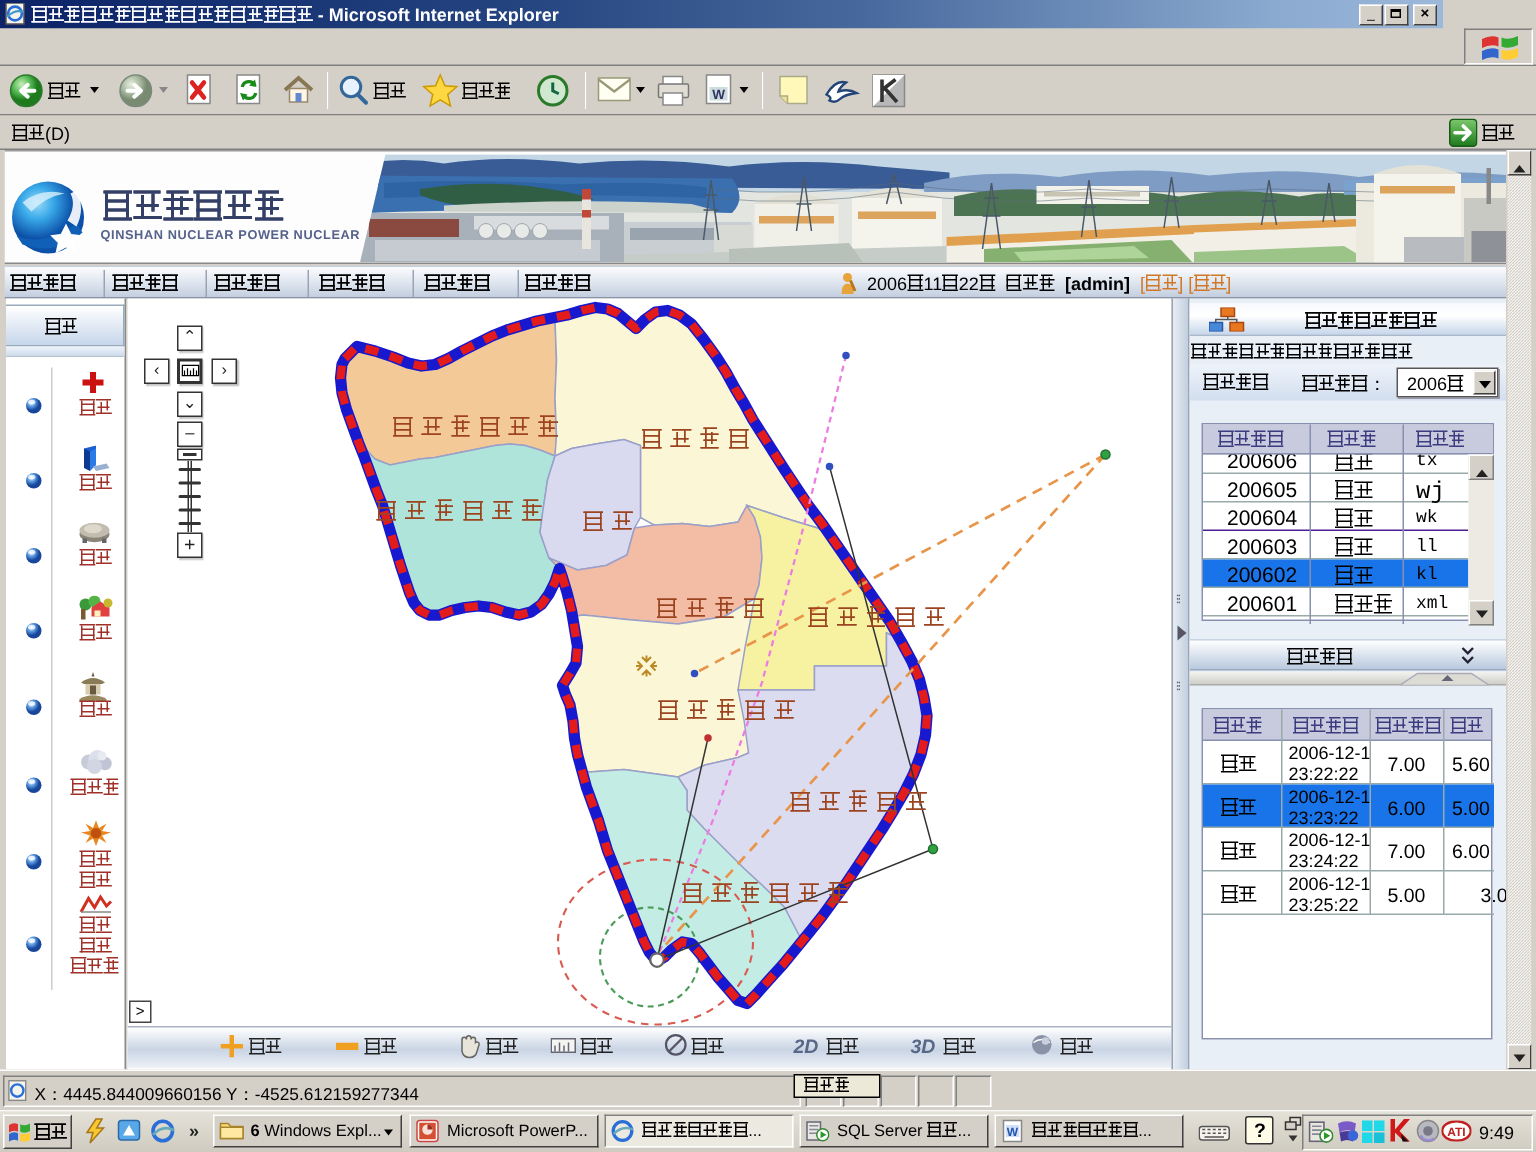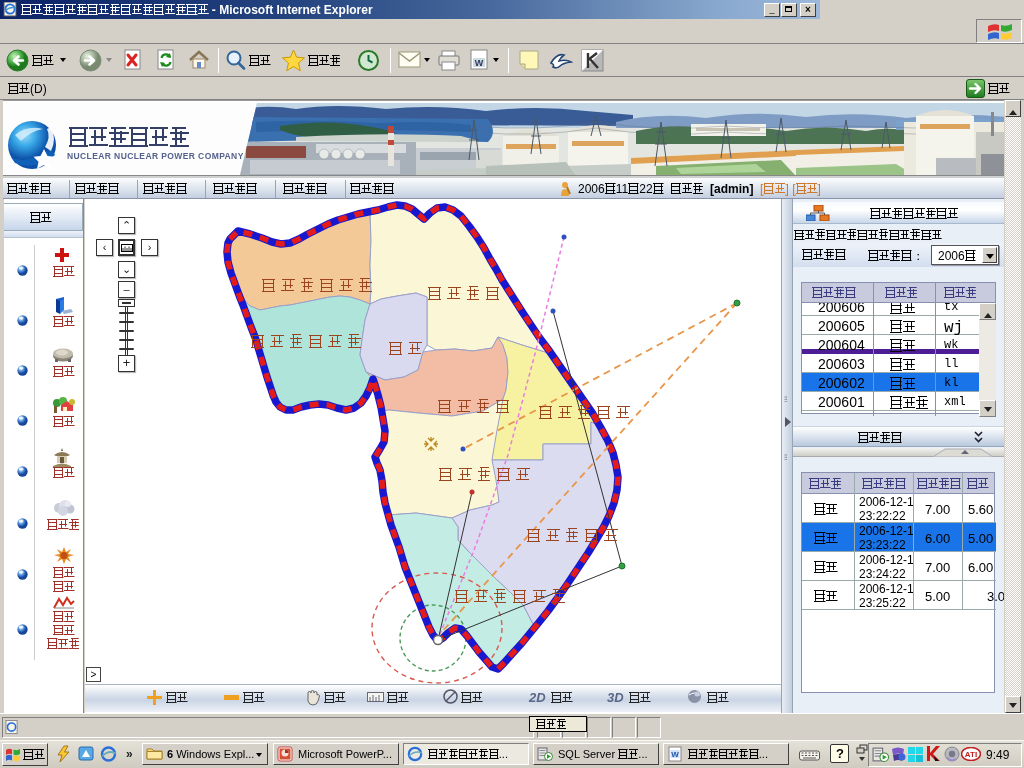--- a/index.html
+++ b/index.html
@@ -20,21 +20,21 @@
  background-size:92% 10%,74% 10%,96% 10%,10% 70%,10% 60%;}
 i.c.d{background-image:
  linear-gradient(var(--s),var(--s)),linear-gradient(var(--s),var(--s)),linear-gradient(var(--s),var(--s)),
  linear-gradient(var(--s),var(--s)),linear-gradient(var(--s),var(--s)),linear-gradient(var(--s),var(--s));
  background-position:50% 0%,50% 30%,50% 65%,50% 100%,30% 50%,62% 52%;
  background-size:70% 10%,94% 10%,70% 10%,94% 10%,10% 88%,10% 60%;}
 .t{white-space:nowrap;}
 </style></head>
 <body style="--s:#000;">
 
-<div class="abs" style="left:0;top:0;width:820px;height:19px;background:linear-gradient(90deg,#0c2367 0%,#23437f 35%,#48699d 60%,#8aa9cf 88%,#9cb8da 100%);">
+<div class="abs" style="left:0;top:0;width:962px;height:19px;background:linear-gradient(90deg,#0c2367 0%,#23437f 35%,#48699d 60%,#8aa9cf 88%,#9cb8da 100%);">
  <svg class="abs" style="left:3px;top:2px" width="15" height="15" viewBox="0 0 15 15">
    <rect x="1" y="0" width="12" height="14" fill="#f4f4ec" stroke="#555"></rect>
    <circle cx="7" cy="7" r="4.6" fill="none" stroke="#2a6fd8" stroke-width="1.8"></circle>
    <path d="M2 9 Q7 4 13 6" stroke="#49c" stroke-width="1.4" fill="none"></path>
  </svg>
  <div class="abs t" style="--s:#fff;left:21px;top:3px;font-size:12px;font-weight:bold;color:#fff;"><i class="c a"></i><i class="c b"></i><i class="c d"></i><i class="c a"></i><i class="c b"></i><i class="c d"></i><i class="c a"></i><i class="c b"></i><i class="c d"></i><i class="c a"></i><i class="c b"></i><i class="c d"></i><i class="c a"></i><i class="c b"></i><i class="c d"></i><i class="c a"></i><i class="c b"></i> - Microsoft Internet Explorer</div>
  <div class="abs" style="right:4px;top:3px;width:52px;height:14px;">
   <div class="abs" style="left:0;width:16px;height:14px;background:#d4d0c8;border:1px solid;border-color:#fff #404040 #404040 #fff;font-size:9px;text-align:center;line-height:11px;">_</div>
   <div class="abs" style="left:17px;width:16px;height:14px;background:#d4d0c8;border:1px solid;border-color:#fff #404040 #404040 #fff;">
         <div class="abs" style="left:3px;top:2px;width:7px;height:6px;border:1px solid #000;border-top-width:2px;"></div>
@@ -178,21 +178,21 @@
           <stop offset="100%" stop-color="#0c50a8"></stop>
         </radialGradient>
       </defs>
   <circle cx="25" cy="26" r="24" fill="url(#glb)"></circle>
   <path d="M4 38 Q20 46 44 30 L48 36 Q30 52 8 44 Z" fill="#1060b8"></path>
   <path d="M44 8 Q50 20 44 32 L38 28 Q44 18 40 10 Z" fill="#fff" opacity="0.9"></path>
   <path d="M8 16 Q20 6 36 10 Q24 12 14 22 Z" fill="#d8f0fc" opacity="0.8"></path>
   <path d="M37 30 l3.5 7 7 .8 -5 5 1.5 7 -7-3.8 -7 3.8 1.5-7 -5-5 7-.8 Z" fill="#fff"></path>
  </svg>
  <div class="abs t" style="--s:#333f66;left:65px;top:24px;font-size:22px;font-weight:bold;letter-spacing:4px;color:#333f66;"><i class="c a"></i><i class="c b"></i><i class="c d"></i><i class="c a"></i><i class="c b"></i><i class="c d"></i></div>
- <div class="abs t" style="left:64px;top:50px;font-size:8.5px;color:#55628c;letter-spacing:0.4px;font-weight:bold;">NUCLEAR NUCLEAR POWER COMPANY</div>
+ <div class="abs t" style="left:64px;top:50px;font-size:8.5px;color:#55628c;letter-spacing:0.4px;font-weight:bold;">QINSHAN NUCLEAR POWER NUCLEAR</div>
 
  <svg class="abs" style="left:233px;top:1px" width="771px" height="74" viewBox="0 0 771 74" preserveAspectRatio="none">
   <defs>
    <clipPath id="photoclip">
           <path d="M21 1 L771 1 L771 73 L4 73 Z"></path>
         </clipPath>
   </defs>
   <g clip-path="url(#photoclip)">
 
    <rect x="0" y="0" width="771" height="74" fill="#e3e5e1"></rect>
@@ -598,21 +598,21 @@
           <div class="abs" style="left:0;top:0px;width:177px;height:19px;border-bottom:1px solid #9aa;">
             <div class="abs t" style="left:16px;top:2px;font-size:14px;">200606</div>
             <div class="abs t" style="left:88px;top:3px;font-size:14px;"><i class="c a"></i><i class="c b"></i></div>
             <div class="abs t" style="left:142px;top:3px;font-family:'Liberation Mono',monospace;font-size:12px;">tx</div>
           </div>
           <div class="abs" style="left:0;top:19px;width:191px;height:19px;border-bottom:1px solid #9aa;">
             <div class="abs t" style="left:16px;top:2px;font-size:14px;">200605</div>
             <div class="abs t" style="left:88px;top:3px;font-size:14px;"><i class="c a"></i><i class="c b"></i></div>
             <div class="abs t" style="left:142px;top:3px;font-family:Liberation Mono, monospace;font-size:16px;">wj</div>
           </div>
-          <div class="abs" style="left:0;top:38px;width:177px;height:19px;border-bottom:5px solid #4c1d95;">
+          <div class="abs" style="left:0;top:38px;width:177px;height:19px;border-bottom:1px solid #4c1d95;">
             <div class="abs t" style="left:16px;top:2px;font-size:14px;">200604</div>
             <div class="abs t" style="left:88px;top:3px;font-size:14px;"><i class="c a"></i><i class="c b"></i></div>
             <div class="abs t" style="left:142px;top:3px;font-family:'Liberation Mono',monospace;font-size:12px;">wk</div>
           </div>
           <div class="abs" style="left:0;top:57px;width:177px;height:19px;border-bottom:1px solid #9aa;">
             <div class="abs t" style="left:16px;top:2px;font-size:14px;">200603</div>
             <div class="abs t" style="left:88px;top:3px;font-size:14px;"><i class="c a"></i><i class="c b"></i></div>
             <div class="abs t" style="left:142px;top:3px;font-family:'Liberation Mono',monospace;font-size:12px;">ll</div>
           </div>
           <div class="abs" style="left:0;top:76px;width:177px;height:19px;background:#1874e8;border-bottom:1px solid #9aa;">
@@ -708,20 +708,21 @@
 </div>
 <div class="abs" style="left:0;top:100px;width:3px;height:613px;background:#d4d0c8;"></div>
 <div class="abs" style="left:1021px;top:100px;width:3px;height:613px;background:#d4d0c8;"></div>
 
 <div class="abs" style="left:0;top:713px;width:1024px;height:27px;background:#d4d0c8;border-top:1px solid #fff;">
  <div class="abs" style="left:2px;top:3px;width:532px;height:21px;border:1px solid;border-color:#808080 #fff #fff #808080;">
   <svg class="abs" style="left:2px;top:2px" width="14" height="15" viewBox="0 0 15 15">
    <rect x="1" y="0" width="12" height="14" fill="#f4f4ec" stroke="#888"></rect>
    <circle cx="7" cy="7" r="4.4" fill="none" stroke="#2a6fd8" stroke-width="1.7"></circle>
   </svg>
+  <div class="abs t" style="left:20px;top:4px;font-size:11.5px;">X：4445.844009660156 Y：-4525.612159277344</div>
  </div>
  <div class="abs" style="left:537px;top:3px;width:24px;height:21px;border:1px solid;border-color:#808080 #fff #fff #808080;"></div>
  <div class="abs" style="left:562px;top:3px;width:24px;height:21px;border:1px solid;border-color:#808080 #fff #fff #808080;"></div>
  <div class="abs" style="left:587px;top:3px;width:24px;height:21px;border:1px solid;border-color:#808080 #fff #fff #808080;"></div>
  <div class="abs" style="left:612px;top:3px;width:24px;height:21px;border:1px solid;border-color:#808080 #fff #fff #808080;"></div>
  <div class="abs" style="left:637px;top:3px;width:24px;height:21px;border:1px solid;border-color:#808080 #fff #fff #808080;"></div>
 </div>
 <div class="abs" style="left:529px;top:716px;width:58px;height:16px;background:#ece9d8;border:1px solid #000;z-index:50;">
  <div class="abs t" style="left:6px;top:1px;font-size:11px;"><i class="c a"></i><i class="c b"></i><i class="c d"></i></div>
 </div>

